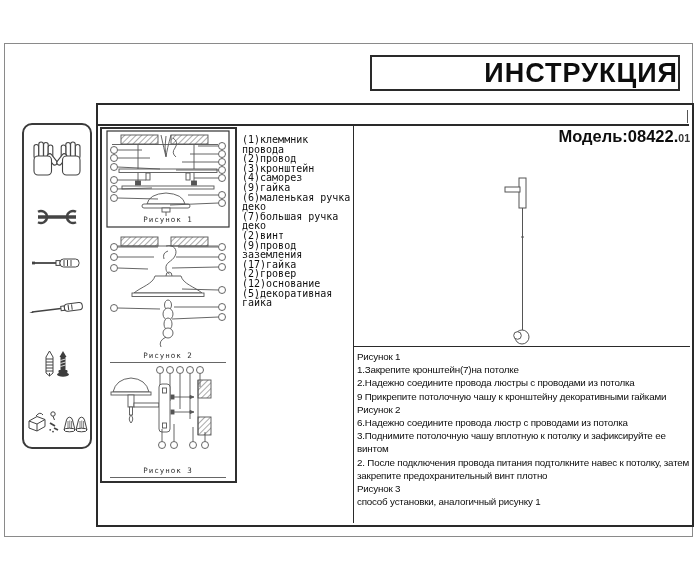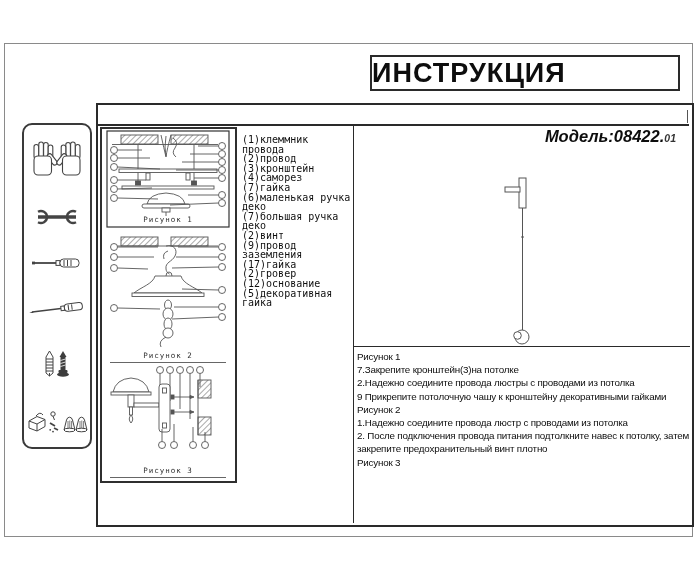--- a/index.html
+++ b/index.html
@@ -1,25 +1,25 @@
 <!DOCTYPE html>
 <html><head>
 <meta charset="utf-8">
 <style>
   html,body{margin:0;padding:0;background:#fff;}
   .page{position:relative;width:700px;height:583px;background:#fff;overflow:hidden;
         font-family:"Liberation Sans",sans-serif;color:#111;}
   .abs{position:absolute;}
   .outer-border{left:4px;top:43px;width:687px;height:492px;border:1px solid #8a8a8a;}
   .title-box{left:370px;top:55px;width:306px;height:32px;border:2px solid #2a2a2a;
-             display:flex;align-items:center;justify-content:flex-start;background:#fff;}
+             display:flex;align-items:center;justify-content:flex-end;background:#fff;}
   .title-box span{font-size:27px;font-weight:600;letter-spacing:1px;color:#0d0d0d;}
   .main-box{left:96px;top:103px;width:594px;height:420px;border:2px solid #2a2a2a;background:#fff;}
   .header-line{left:97px;top:124px;width:592px;height:0;border-top:2px solid #2a2a2a;}
-  .model-line{top:127px;right:24px;font-weight:bold;font-size:16.5px;color:#0d0d0d;white-space:nowrap;font-style:italic;}
+  .model-line{top:127px;right:10px;font-weight:bold;font-size:16.5px;color:#0d0d0d;white-space:nowrap;}
   .model-line .suffix{font-size:10.5px;font-weight:600;color:#333;}
   .model-tick{left:687px;top:110px;width:0;height:13px;border-left:1.5px solid #555;}
   .vert-divider{left:353px;top:125px;height:398px;width:0;border-left:1.5px solid #2a2a2a;}
   .hor-divider{left:354px;top:346px;width:336px;height:0;border-top:1.5px solid #2a2a2a;}
   .sidebar{left:22px;top:123px;width:70px;height:326px;border:2px solid #3a3a3a;border-radius:10px;
            box-sizing:border-box;display:flex;flex-direction:column;align-items:center;
            justify-content:space-between;padding:14px 0 12px 0;background:#fff;}
   .figures-box{left:100px;top:127px;width:137px;height:356px;border:2px solid #2f2f2f;
                box-sizing:border-box;background:#fff;}
   .figsvg text{font-family:"DejaVu Sans Mono",monospace;font-size:7.5px;fill:#333;letter-spacing:1px;}
@@ -287,21 +287,21 @@
       <text x="66" y="344" text-anchor="middle">Рисунок 3</text>
       <line x1="8" y1="348.5" x2="124" y2="348.5" stroke="#555"></line>
     </svg>
   </div>
 
   <div class="abs parts-list">
       <div>(1)клеммник провода</div>
       <div>(2)провод</div>
       <div>(3)кронштейн</div>
       <div>(4)саморез</div>
-      <div>(7)гайка</div>
+      <div>(9)гайка</div>
       <div>(6)маленькая ручка деко</div>
       <div>(7)большая ручка деко</div>
       <div>(2)винт</div>
       <div>(9)провод заземления</div>
       <div>(17)гайка</div>
       <div>(2)гровер</div>
       <div>(12)основание</div>
       <div>(5)декоративная гайка</div>
     </div>
 
@@ -309,22 +309,24 @@
     <rect x="39" y="33" width="7" height="30" fill="#fff" stroke="#555"></rect>
     <rect x="25" y="42" width="15" height="5" fill="#fff" stroke="#555"></rect>
     <line x1="42.5" y1="63" x2="42.5" y2="185" stroke="#555"></line>
     <line x1="41" y1="92" x2="44" y2="92" stroke="#555"></line>
     <circle cx="42" cy="192" r="7" fill="#fff" stroke="#555"></circle>
     <circle cx="37.5" cy="190.5" r="3.8" fill="#fff" stroke="#555"></circle>
   </svg>
 
   <div class="abs instructions">
       <div>Рисунок 1</div>
-      <div>7.Закрепите кронштейн(3)на потолке</div>
+      <div>1.Закрепите кронштейн(7)на потолке</div>
       <div>2.Надежно соедините провода люстры с проводами из потолка</div>
       <div>9 Прикрепите потолочную чашу к кронштейну декоративными гайками</div>
       <div>Рисунок 2</div>
-      <div>1.Надежно соедините провода люстр с проводами из потолка</div>
+      <div>6.Надежно соедините провода люстр с проводами из потолка</div>
+      <div>3.Поднимите потолочную чашу вплотную к потолку и зафиксируйте ее винтом</div>
       <div>2.  После подключения провода питания подтолкните навес к потолку, затем закрепите предохранительный винт плотно</div>
       <div>Рисунок 3</div>
+      <div>способ установки, аналогичный рисунку 1</div>
     </div>
 
 </div>
 
 </body></html>

